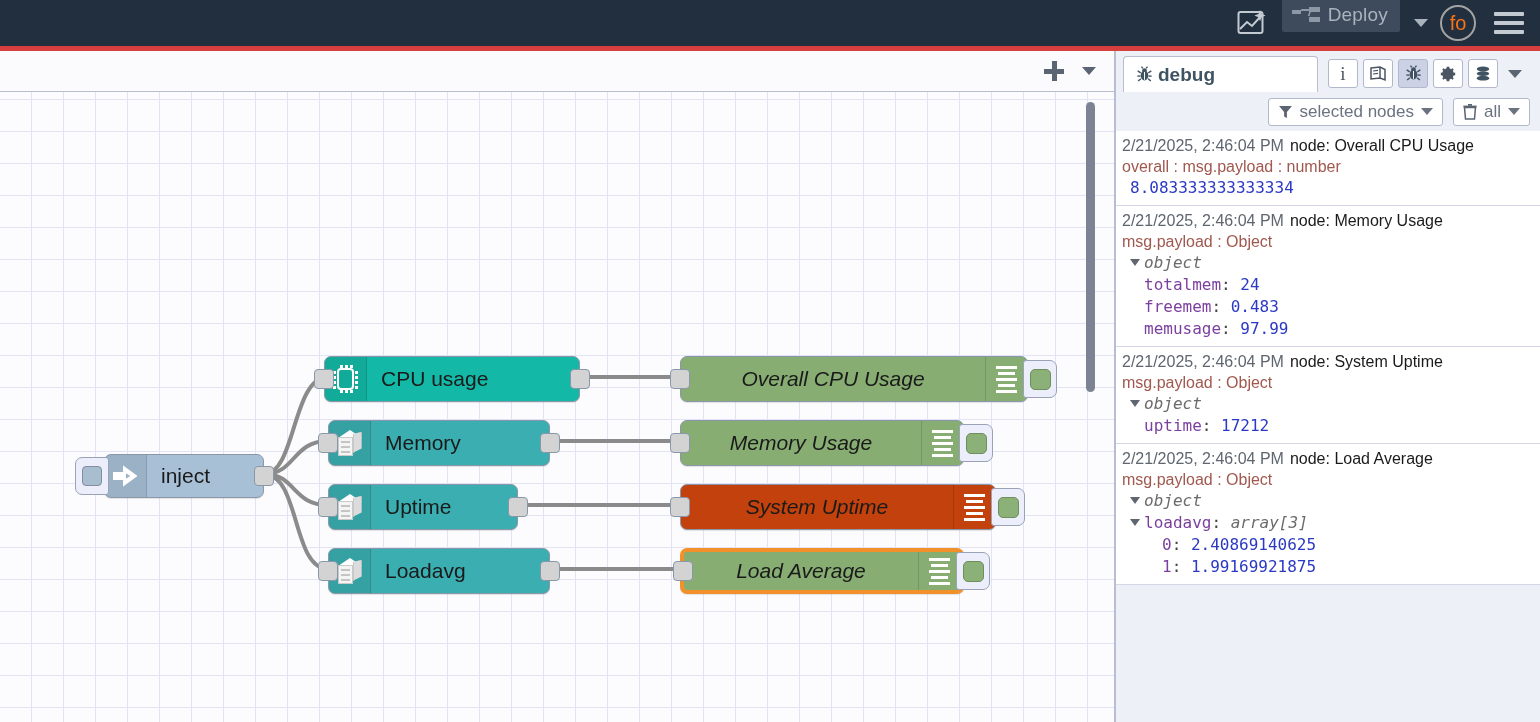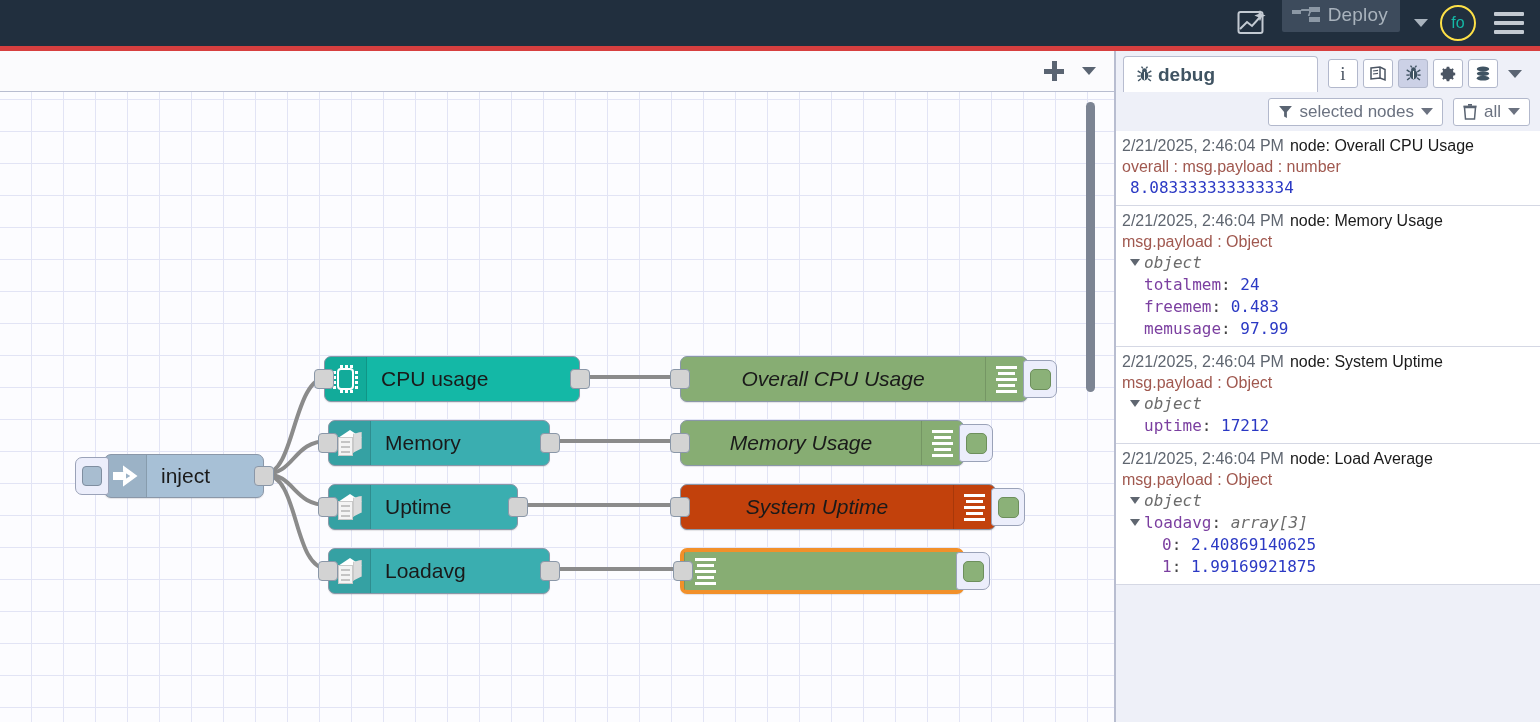--- a/index.html
+++ b/index.html
@@ -40,21 +40,21 @@
   .deploy-label {
     color: #a9b3bd; font-size: 19px; padding: 0 10px 0 6px; letter-spacing: .2px;
   }
   .deploy-caret {
     width: 0; height: 0; border-left: 7px solid transparent;
     border-right: 7px solid transparent; border-top: 8px solid #a9b3bd;
     margin-right: 12px;
   }
   .avatar {
     width: 36px; height: 36px; border-radius: 50%;
-    border: 2px solid #fde047; color: #14b8a6; font-size: 16px;
+    border: 2px solid #a3a3a3; color: #f97316; font-size: 20px;
     display: flex; align-items: center; justify-content: center;
     cursor: pointer; margin-right: 18px;
   }
   .hamburger { width: 30px; cursor: pointer; }
   .hamburger span {
     display: block; height: 4px; background: #c3cad2; margin-bottom: 5px;
     border-radius: 1px;
   }
   .hamburger span:last-child { margin-bottom: 0; }
   .red-bar {
@@ -447,20 +447,21 @@
             <span></span>
             <span></span>
             <span></span>
           </div>
           <div class="dbg-btn">
             <i></i>
           </div>
           <div class="port in"></div>
         </div>
         <div class="node selected" style="left: 680px; top: 456px; width: 284px; height: 46px; background: rgb(135, 173, 115);">
+          <div class="node-label right ital">Load Average</div>
           <div class="dbg-lines">
             <span></span>
             <span></span>
             <span></span>
             <span></span>
             <span></span>
           </div>
           <div class="dbg-btn">
             <i></i>
           </div>

